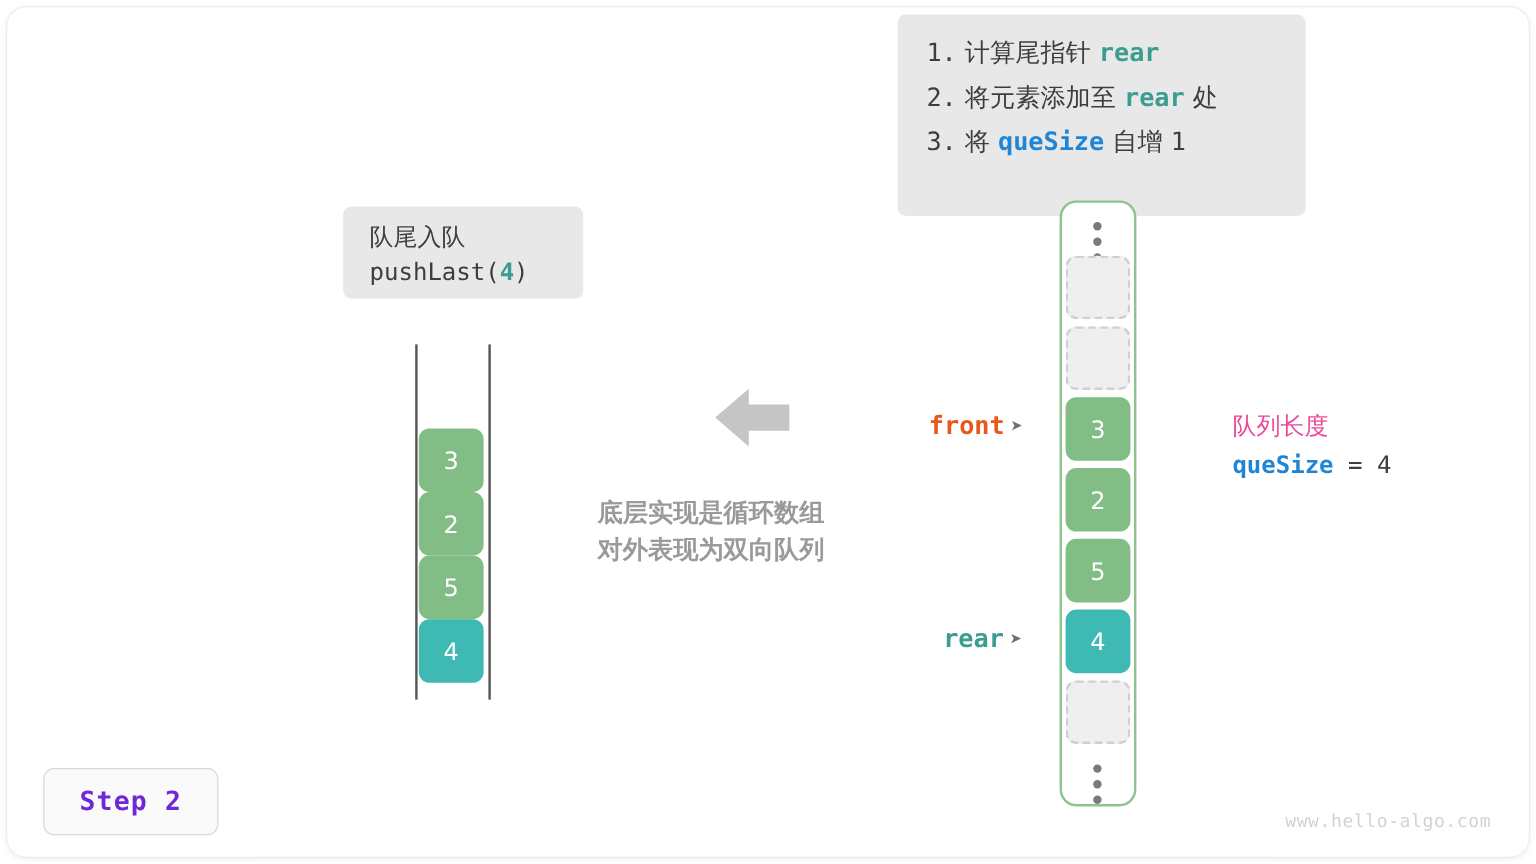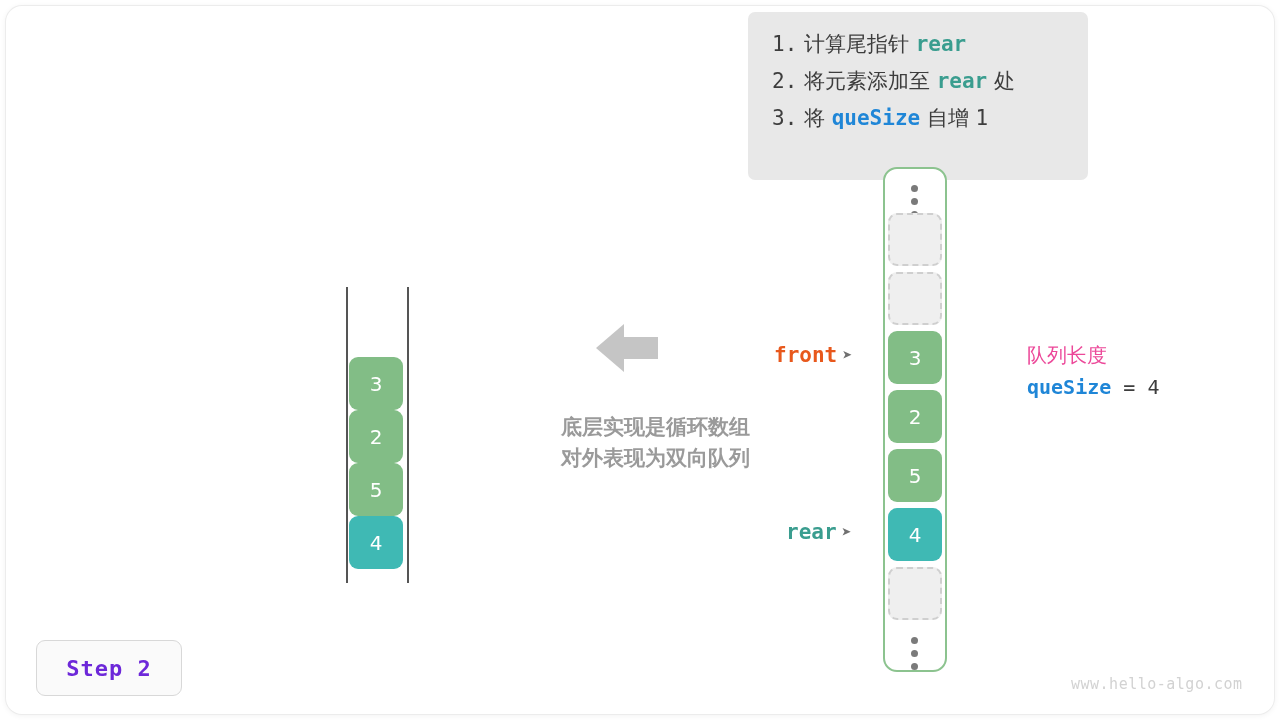--- a/index.html
+++ b/index.html
@@ -109,21 +109,21 @@
   .cell-teal  { background: #3fb9b4; }
   .cell-empty {
     background: #efefef;
     border: 2px dashed #cfcfcf;
   }
 
   
   #big-arrow { left: 596px; top: 322px; width: 62px; height: 52px; }
   .caption {
     left: 498px; top: 412px; width: 252px;
-    text-align: right;
+    text-align: left;
     color: #9a9a9a;
     font-weight: bold;
     font-size: 21px;
     line-height: 31px;
   }
 
   
   .ptr {
     font-family: "DejaVu Sans Mono", "Liberation Mono", monospace;
     font-weight: bold;
@@ -218,20 +218,26 @@
     </div>
     <div class="step-line">
       <span class="mono-plain">3.</span>
       <span>将</span>
       <span class="mono-blue">queSize</span>
       <span>自增</span>
       <span class="mono-plain">1</span>
     </div>
   </div>
 
+  <div class="abs panel panel-push">
+    <div class="push-line-1">队尾入队</div>
+    <div class="push-line-2">
+      <span>pushLast(</span><span class="push-arg">4</span><span>)</span>
+    </div>
+  </div>
 
   <div id="left-deque" class="abs">
     <div class="rail rail-left"></div>
     <div class="rail rail-right"></div>
 
     <div class="cell cell-green" style="left:9px; top:77px;">3</div>
     <div class="cell cell-green" style="left:9px; top:130px;">2</div>
     <div class="cell cell-green" style="left:9px; top:183px;">5</div>
     <div class="cell cell-teal" style="left:9px; top:236px;">4</div>
   </div>

